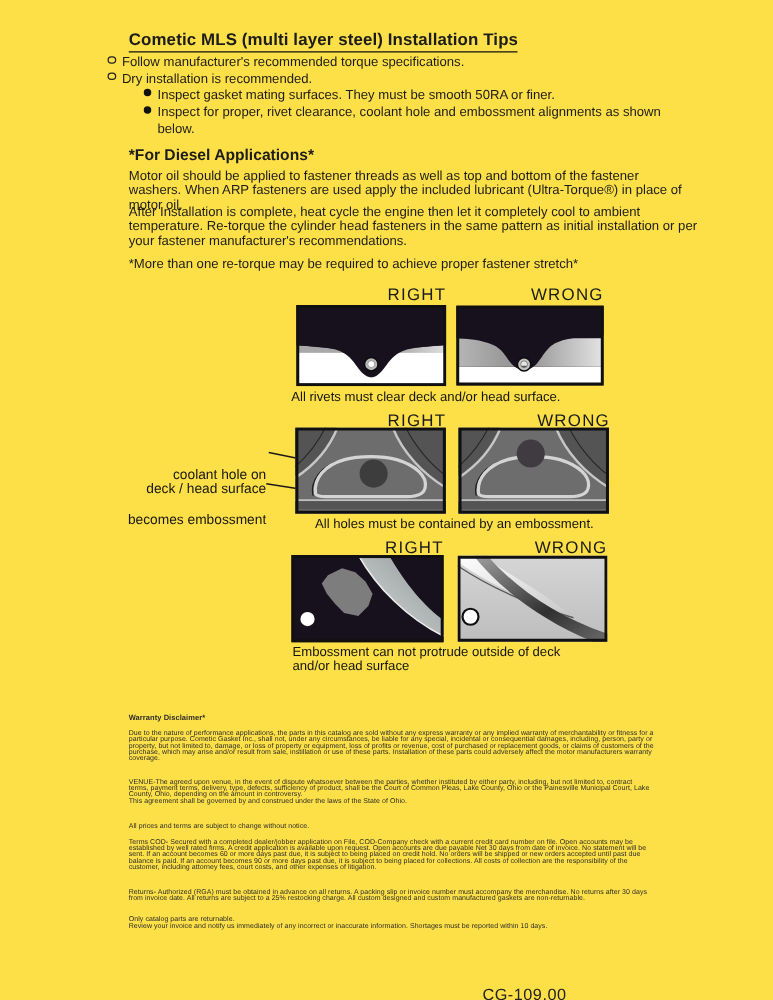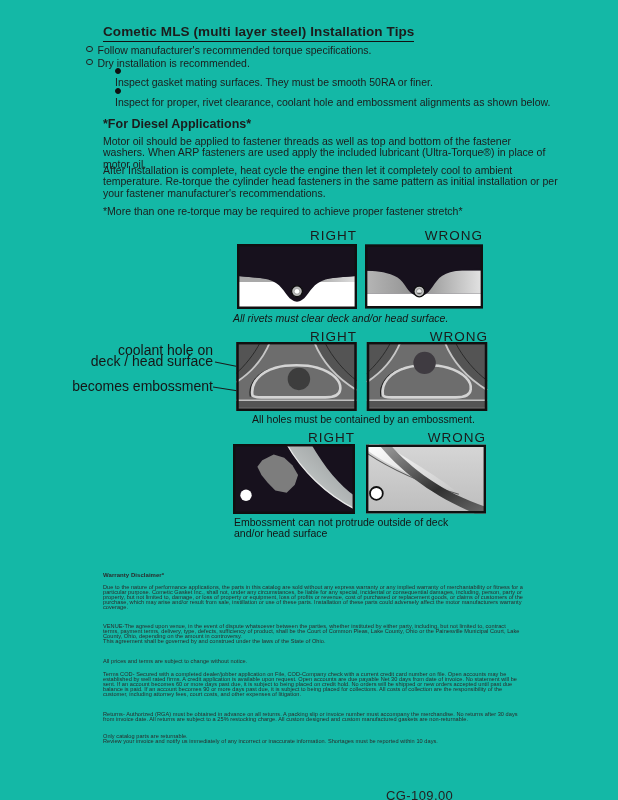--- a/index.html
+++ b/index.html
@@ -1,37 +1,37 @@
 <!DOCTYPE html>
 <html><head>
 <meta charset="utf-8">
 <style>
   html,body{margin:0;padding:0;background:#ffffff;}
   .page{
-    position:relative;width:618px;height:800px;background:#14b8a6;
+    position:relative;width:618px;height:800px;background:#fde047;
     font-family:"Liberation Sans","DejaVu Sans",sans-serif;color:#1c1c1c;overflow:hidden;
   }
   .title{
     position:absolute;left:103px;top:24px;font-size:13.5px;font-weight:700;letter-spacing:.1px;
   }
   .title .u{display:inline-block;border-bottom:1.6px solid #111;padding-bottom:2px;}
   .tips{position:absolute;left:86px;top:44px;width:470px;font-size:10.5px;line-height:13.2px;}
   .tip-row{display:flex;align-items:baseline;}
   .tip-row .marker{flex:0 0 auto;position:relative;top:-2px;width:4.5px;height:4.5px;border:1px solid #222;border-radius:50%;margin-right:5px;}
-  .tip-row.sub{padding-left:29px;flex-direction:column;}
+  .tip-row.sub{padding-left:29px;}
   .tip-row.sub .marker{background:#111;border-color:#111;width:4px;height:4px;}
   .h2{position:absolute;left:103px;top:117px;font-size:12.5px;font-weight:700;text-align:center;}
   .para{position:absolute;left:103px;font-size:10.5px;line-height:11.4px;}
   .p1{top:136px;width:450px;}
   .p2{top:165px;width:456px;}
   .pnote{top:206px;width:460px;}
   .dlabel{position:absolute;font-size:13.5px;letter-spacing:1px;color:#1b1b1b;text-align:right;}
   .dbox{position:absolute;line-height:0;}
   .caption{position:absolute;font-size:10.5px;line-height:10.6px;color:#141414;}
-  .sidelabel{position:absolute;width:151px;text-align:right;font-size:14px;line-height:10.8px;color:#161616;}
+  .sidelabel{position:absolute;width:151px;text-align:right;font-size:11px;line-height:10.8px;color:#161616;margin-top:30px;}
   .leader{position:absolute;pointer-events:none;}
   .legal{position:absolute;left:103px;width:420px;font-size:5.6px;line-height:4.9px;color:#2b2b2b;letter-spacing:.05px;}
   .legal-h{font-weight:700;font-size:6px;}
   .footer{position:absolute;left:386px;top:788px;font-size:13px;letter-spacing:.4px;color:#222;}
 </style>
 </head>
 <body>
 
 <div class="page">
 
@@ -98,21 +98,21 @@
       <rect x="2" y="62" width="146" height="17" fill="#ffffff"></rect>
       <rect x="2" y="33" width="146" height="29" fill="url(#g1w)"></rect>
       <path d="M0,0 H150 V30 C133,31.5 117,31.5 103,37 C89,42.5 87,57 77,63 C72,66.2 66,66.2 61,63 C52,57.5 50,45 37,39.5 C25,34.5 12,33.5 0,33 Z" fill="#17111d"></path>
       <circle cx="69" cy="59.5" r="6.8" fill="#c2c2c2" stroke="#0d0d0d" stroke-width="1.6"></circle>
       <circle cx="69" cy="59.5" r="3.5" fill="#e6e6e6" stroke="#6a6a6a" stroke-width="0.8"></circle>
       <path d="M66,61 a3.5,3.5 0 0 0 6,0 Z" fill="#555555"></path>
       <rect x="1.5" y="1.5" width="147" height="78" fill="none" stroke="#101010" stroke-width="3"></rect>
     </svg>
   </div>
 
-  <div class="caption" style="left:233px;top:313px;font-style:italic;">All rivets must clear deck and/or head surface.</div>
+  <div class="caption" style="left:233px;top:313px;">All rivets must clear deck and/or head surface.</div>
 
   <div class="dlabel" style="left:236px;top:329px;width:121px;">RIGHT</div>
   <div class="dlabel" style="left:366px;top:329px;width:122px;">WRONG</div>
 
   <div class="sidelabel" style="left:62px;top:345px;">
     <div>coolant hole on</div>
     <div>deck / head surface</div>
   </div>
   <div class="sidelabel" style="left:62px;top:381px;">becomes embossment</div>
 

